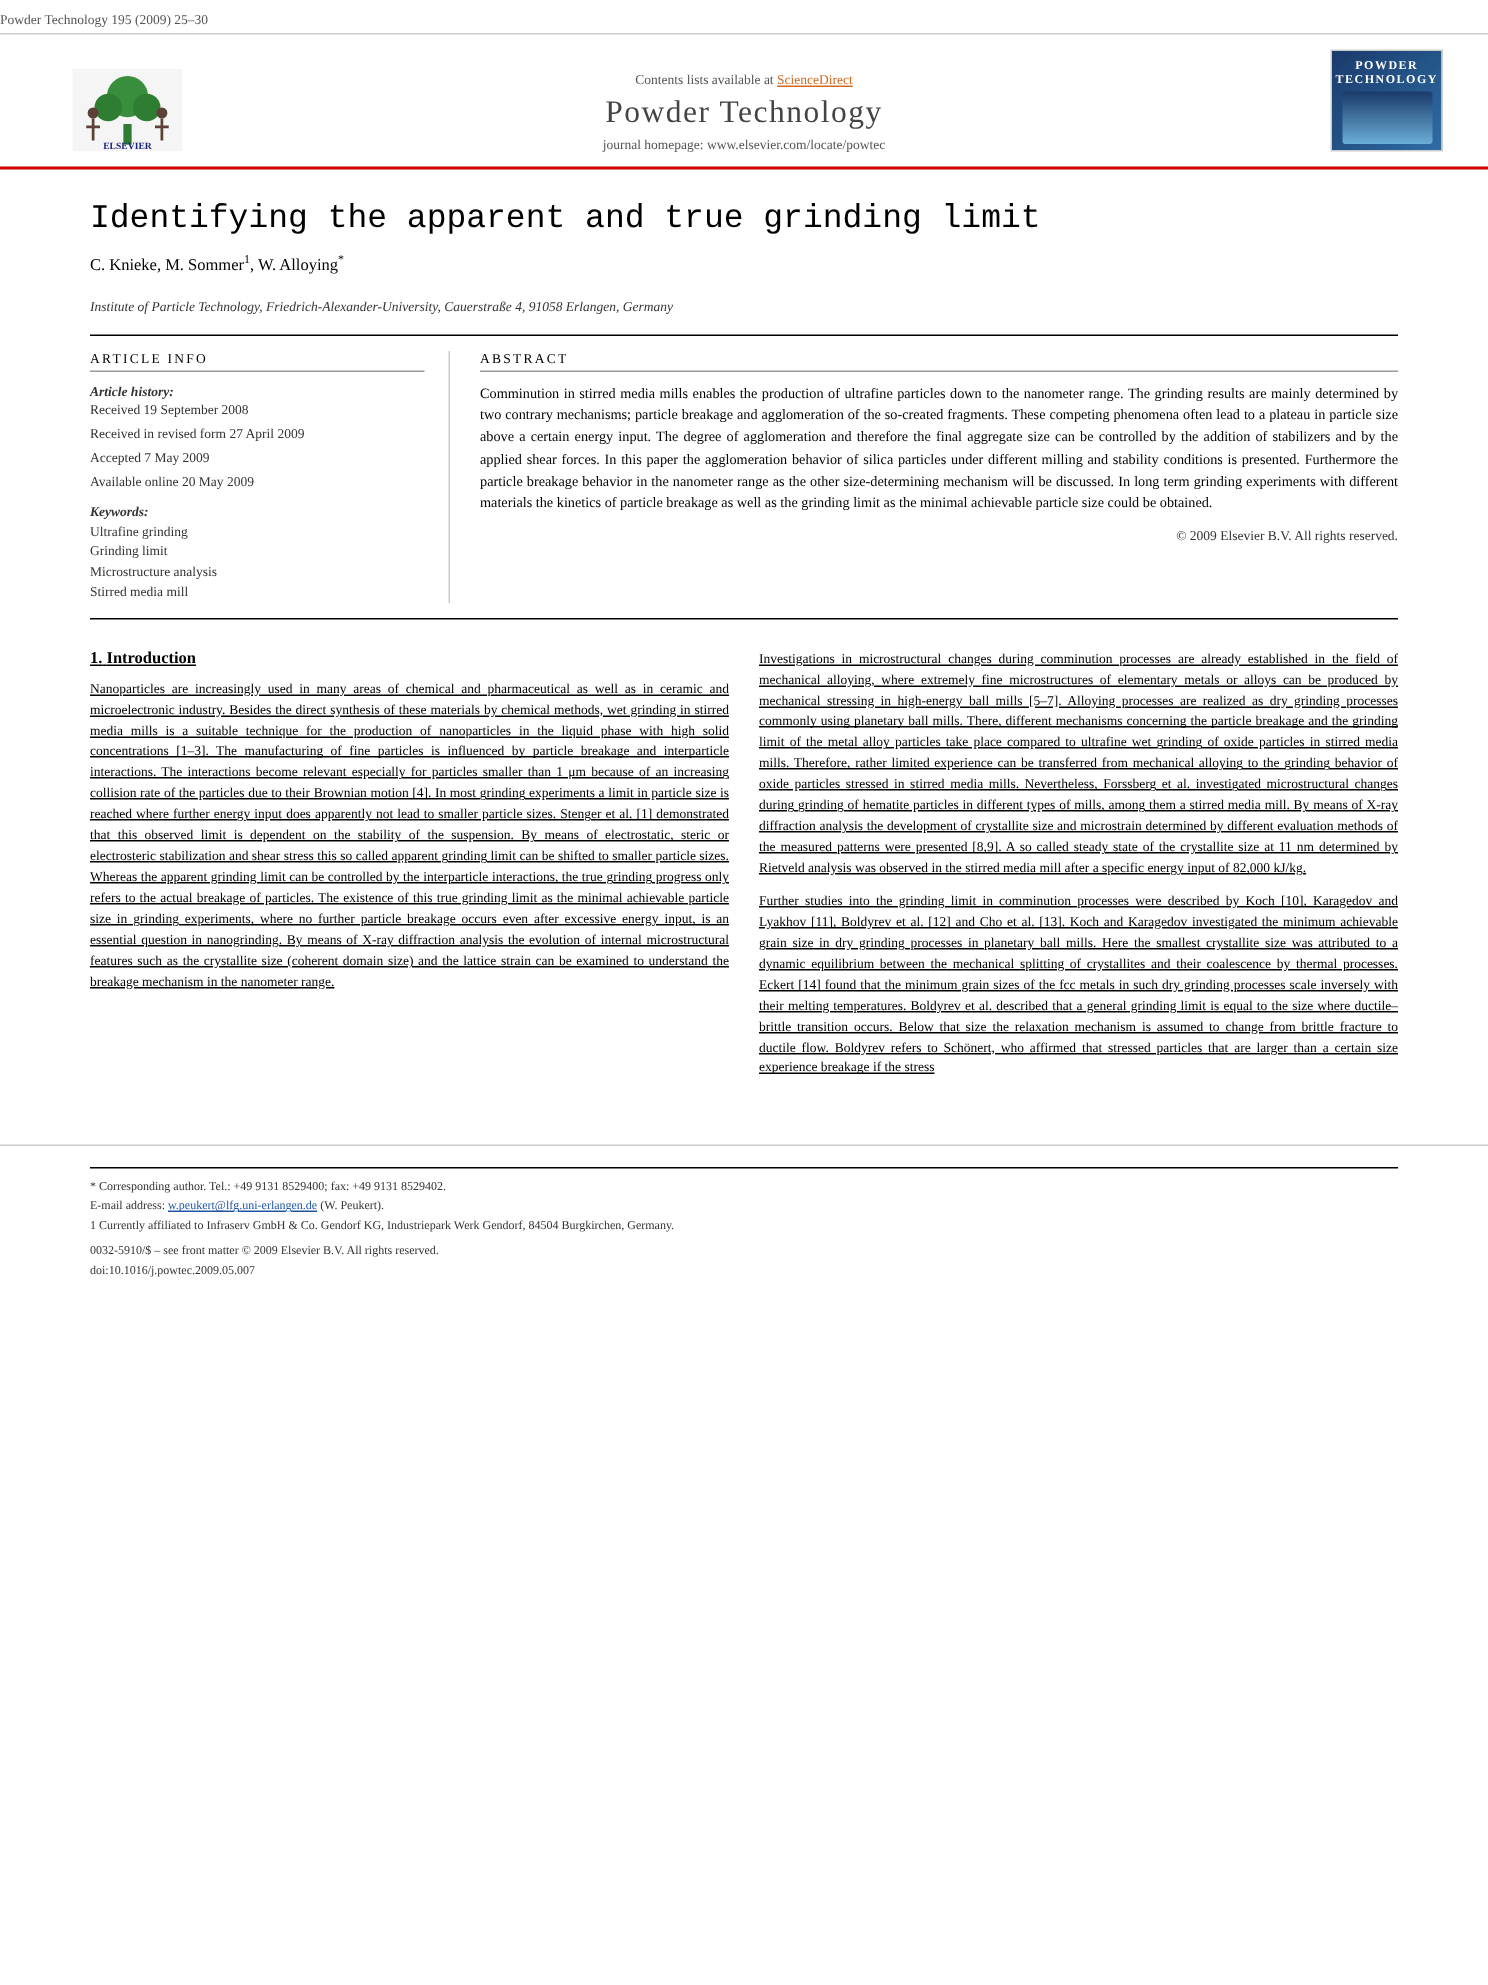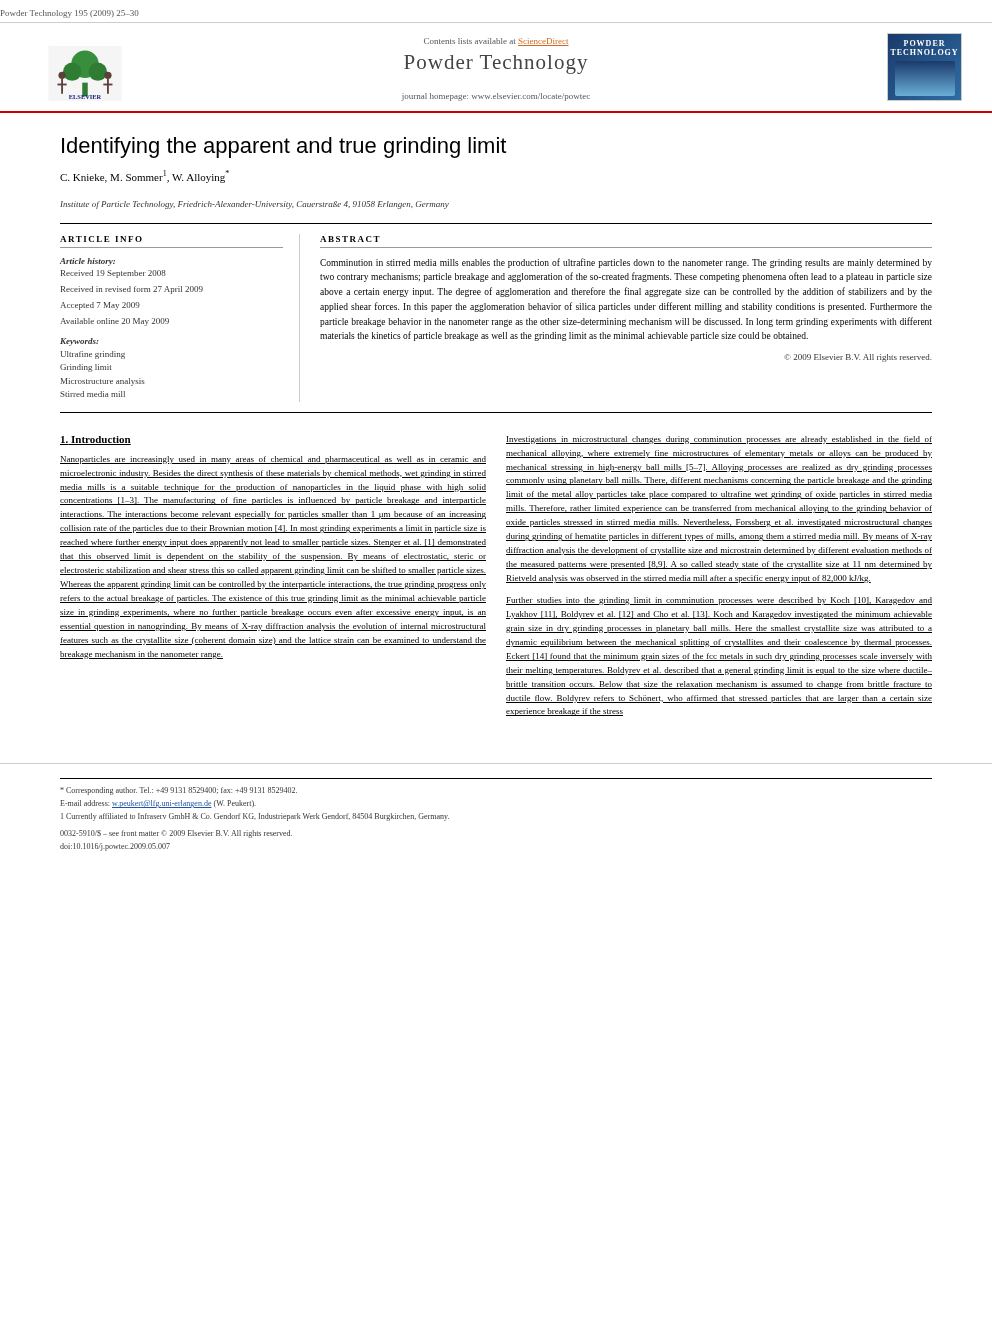--- a/index.html
+++ b/index.html
@@ -44,21 +44,21 @@
     .banner-center .journal-title {
       font-size: 21px;
       font-weight: normal;
       color: #444;
       letter-spacing: 1px;
       font-family: Georgia, serif;
     }
     .banner-center .journal-homepage {
       font-size: 9px;
       color: #555;
-      margin-top: 16px;
+      margin-top: 4px;
     }
     .banner-right {
       width: 110px;
       display: flex;
       justify-content: flex-end;
     }
     .journal-thumbnail {
       width: 75px;
       height: 68px;
       border: 1px solid #ccc;
@@ -78,21 +78,21 @@
     .main-content {
       padding: 20px 60px 20px 60px;
     }
 
     
     .article-title {
       font-size: 22px;
       font-weight: normal;
       color: #000;
       margin-bottom: 10px;
-      font-family: Liberation Sans, sans-serif;
+      font-family: Liberation Mono, monospace;
     }
 
     
     .authors {
       font-size: 11px;
       margin-bottom: 4px;
       color: #000;
     }
 
     
@@ -114,21 +114,21 @@
       padding: 10px 0;
     }
     .article-info {
       width: 240px;
       flex-shrink: 0;
       border-right: 1px solid #ccc;
       padding-right: 16px;
     }
     .section-heading {
       font-size: 9px;
-      font-weight: bold;
+      font-weight: normal;
       letter-spacing: 1.5px;
       text-transform: uppercase;
       margin-bottom: 8px;
       color: #000;
       border-bottom: 1px solid #999;
       padding-bottom: 3px;
     }
     .info-label {
       font-size: 9px;
       font-style: italic;

